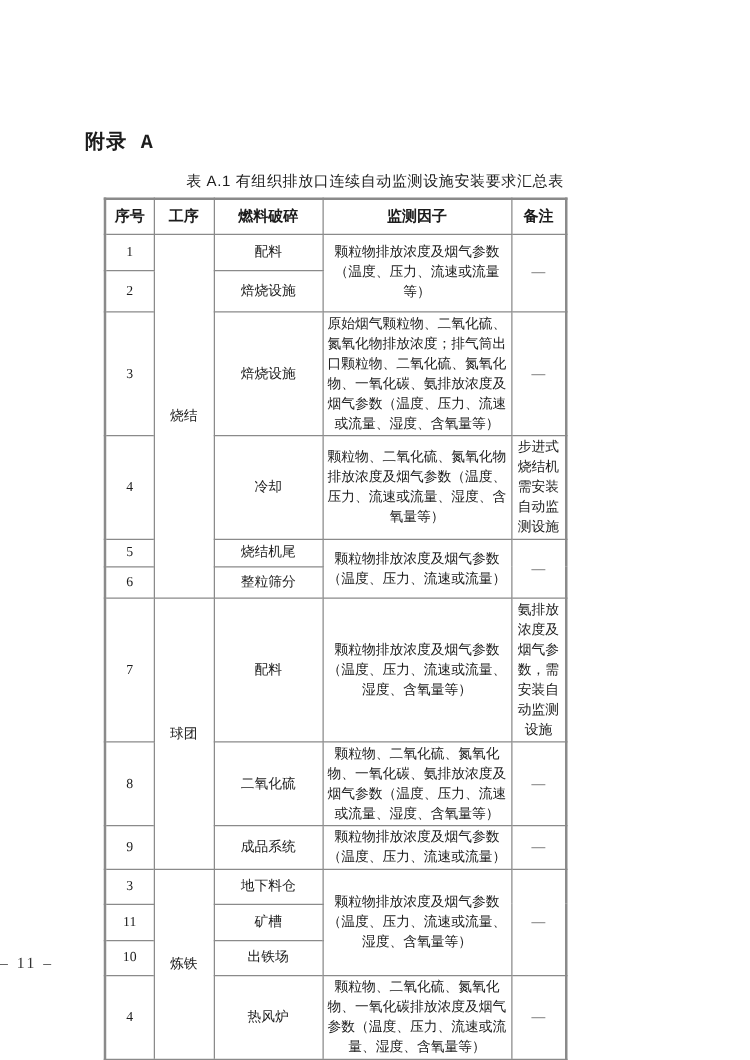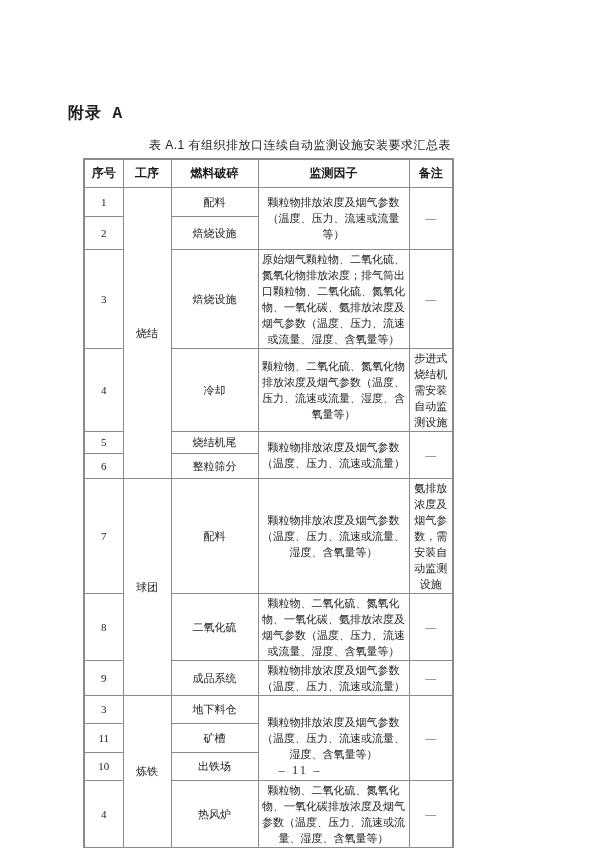--- a/index.html
+++ b/index.html
@@ -47,21 +47,21 @@
     font-size:12px; font-weight:bold;
     line-height:14px;
   }
   .summary-table td.dash { color:#4a4a4a; letter-spacing:0; }
   tr.h28 { height:28px; } tr.h29 { height:29px; } tr.h33 { height:33px; }
   tr.h94 { height:94px; } tr.h64 { height:64px; } tr.h22 { height:22px; }
   tr.h25 { height:25px; } tr.h49 { height:49px; } tr.h61 { height:61px; }
   tr.h34 { height:34px; } tr.h66 { height:66px; }
   .footer-page-number {
     position:absolute; left:0; top:763px; width:100%;
-    text-align:center; font-size:12.5px; color:#333;
+    font-size:12.5px; color:#333;
     letter-spacing:2px;
   }
 </style>
 </head>
 <body>
 
 <div class="page">
 
   <div class="appendix-heading">附录 A</div>
 

